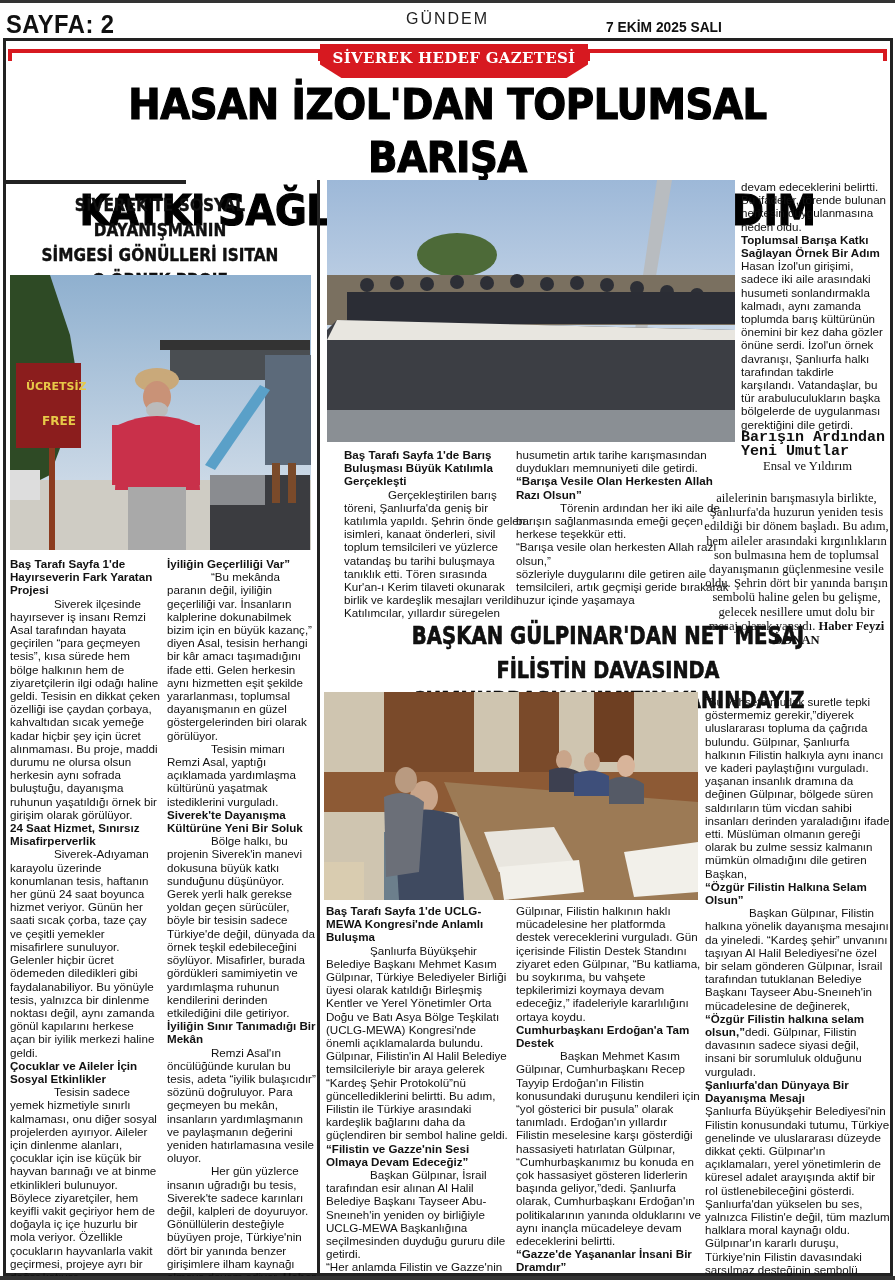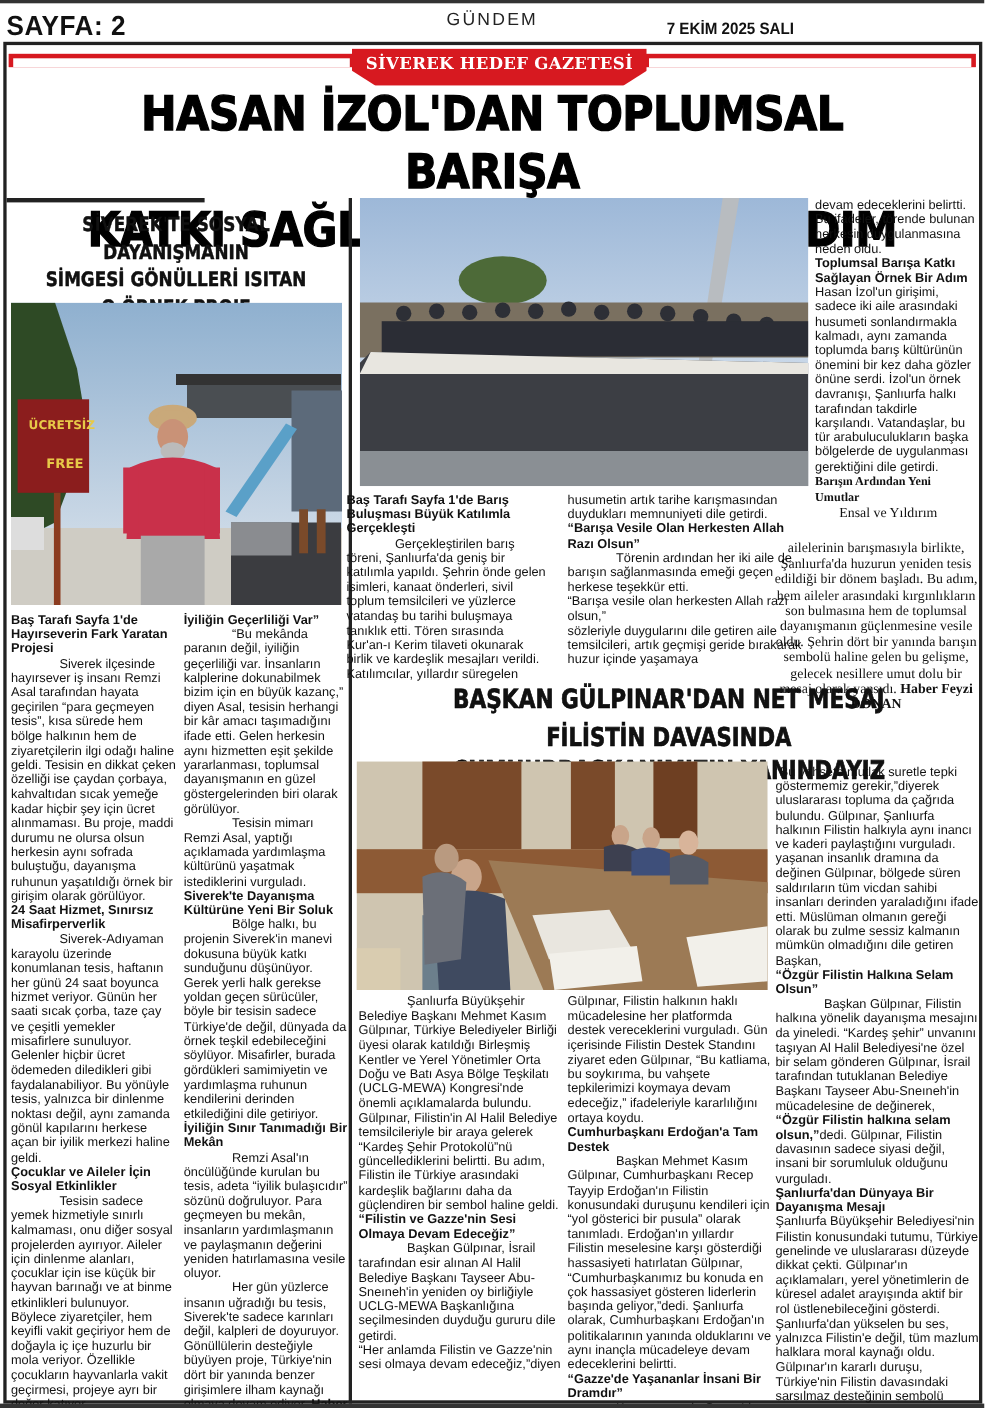--- a/index.html
+++ b/index.html
@@ -17,21 +17,21 @@
 .headline{position:absolute;left:8px;top:78px;width:879px;text-align:center;font-family:"DejaVu Sans",sans-serif;font-weight:900;font-size:43px;line-height:53px;letter-spacing:-0.5px;transform:scaleX(0.9);transform-origin:center;color:#000;-webkit-text-stroke:1.2px #000}
 .leftbox{position:absolute;left:6px;top:180px;width:314px;height:1096px;border-right:3px solid #222}
 .leftbox .topbar{position:absolute;left:0;top:0;width:180px;height:4px;background:#222}
 .subhead{position:absolute;left:10px;top:192px;width:300px;text-align:center;font-family:"DejaVu Sans",sans-serif;font-weight:bold;font-size:18px;line-height:25px;transform:scaleX(0.85);-webkit-text-stroke:0.4px #000}
 .photo{position:absolute;overflow:hidden}
 .col{position:absolute;font-size:11.6px;line-height:13.2px}
 .col p{margin:0}
 .col .h{font-weight:bold}
 .col .ind{text-indent:44px}
 .col .serif{font-family:"Liberation Serif",serif;font-size:12.6px;line-height:14.2px}
-.col .serifh{font-family:Liberation Serif, serif;font-weight:bold;font-size:11px;line-height:14.2px}
+.col .serifh{font-family:Liberation Mono, monospace;font-weight:bold;font-size:15px;line-height:14.2px}
 .head2{position:absolute;left:326px;width:564px;text-align:center;font-family:"DejaVu Sans",sans-serif;font-weight:900;font-size:24px;transform:scaleX(0.82);-webkit-text-stroke:0.6px #000}
 .botline{position:absolute;left:0;bottom:0;width:895px;height:4px;background:#333}
 </style>
 </head>
 <body>
 
 <div class="topline"></div>
 
 <div class="hdr">
   <div class="pg">SAYFA: 2</div>
@@ -147,21 +147,21 @@
         <circle cx="340" cy="112" r="7"></circle>
         <circle cx="370" cy="115" r="7"></circle>
     </g>
     <rect x="20" y="112" width="388" height="32" fill="#2b2d35"></rect>
     <path d="M10 140 L408 150 L408 262 L0 262 L0 150Z" fill="#3c3e44"></path>
     <path d="M10 140 L408 150 L408 160 L0 160Z" fill="#e8e6e0"></path>
     <rect x="0" y="230" width="408" height="32" fill="#8a8f94"></rect>
   </svg>
 </div>
 
-<div class="col" style="left:315px;top:448px;width:183px">
+<div class="col" style="left:344px;top:448px;width:183px">
   <p class="h">Baş Tarafı Sayfa 1'de Barış Buluşması Büyük Katılımla Gerçekleşti</p>
   <p class="ind">Gerçekleştirilen barış töreni, Şanlıurfa'da geniş bir katılımla yapıldı. Şehrin önde gelen isimleri, kanaat önderleri, sivil toplum temsilcileri ve yüzlerce vatandaş bu tarihi buluşmaya tanıklık etti. Tören sırasında Kur'an-ı Kerim tilaveti okunarak birlik ve kardeşlik mesajları verildi. Katılımcılar, yıllardır süregelen</p>
 </div>
 
 <div class="col" style="left:516px;top:448px;width:222px">
   <p>husumetin artık tarihe karışmasından duydukları memnuniyeti dile getirdi.</p>
   <p class="h">“Barışa Vesile Olan Herkesten Allah Razı Olsun”</p>
   <p class="ind">Törenin ardından her iki aile de barışın sağlanmasında emeği geçen herkese teşekkür etti.</p>
   <p>“Barışa vesile olan herkesten Allah razı olsun,”</p>
   <p>sözleriyle duygularını dile getiren aile temsilcileri, artık geçmişi geride bırakarak huzur içinde yaşamaya</p>
@@ -202,20 +202,21 @@
     <ellipse cx="240" cy="68" rx="8" ry="10" fill="#c9a58a"></ellipse>
     <path d="M225 78 Q240 72 255 80 L255 100 L225 100Z" fill="#3d4050"></path>
     <ellipse cx="268" cy="70" rx="8" ry="10" fill="#c9a58a"></ellipse>
     <path d="M250 82 Q268 74 285 84 L285 104 L250 104Z" fill="#3e4f7a"></path>
     <ellipse cx="302" cy="74" rx="9" ry="11" fill="#d8b49a"></ellipse>
     <path d="M285 88 Q302 80 320 92 L320 112 L285 112Z" fill="#555a66"></path>
   </svg>
 </div>
 
 <div class="col" style="left:326px;top:904px;width:186px">
+  <p class="h">Baş Tarafı Sayfa 1'de UCLG-MEWA Kongresi'nde Anlamlı Buluşma</p>
   <p class="ind">Şanlıurfa Büyükşehir Belediye Başkanı Mehmet Kasım Gülpınar, Türkiye Belediyeler Birliği üyesi olarak katıldığı Birleşmiş Kentler ve Yerel Yönetimler Orta Doğu ve Batı Asya Bölge Teşkilatı (UCLG-MEWA) Kongresi'nde önemli açıklamalarda bulundu. Gülpınar, Filistin'in Al Halil Belediye temsilcileriyle bir araya gelerek “Kardeş Şehir Protokolü”nü güncellediklerini belirtti. Bu adım, Filistin ile Türkiye arasındaki kardeşlik bağlarını daha da güçlendiren bir sembol haline geldi.</p>
   <p class="h">“Filistin ve Gazze'nin Sesi Olmaya Devam Edeceğiz”</p>
   <p class="ind">Başkan Gülpınar, İsrail tarafından esir alınan Al Halil Belediye Başkanı Tayseer Abu-Sneıneh'in yeniden oy birliğiyle UCLG-MEWA Başkanlığına seçilmesinden duyduğu gururu dile getirdi.</p>
   <p>“Her anlamda Filistin ve Gazze'nin sesi olmaya devam edeceğiz,”diyen</p>
 </div>
 
 <div class="col" style="left:516px;top:904px;width:186px">
   <p>Gülpınar, Filistin halkının haklı mücadelesine her platformda destek vereceklerini vurguladı. Gün içerisinde Filistin Destek Standını ziyaret eden Gülpınar, “Bu katliama, bu soykırıma, bu vahşete tepkilerimizi koymaya devam edeceğiz,” ifadeleriyle kararlılığını ortaya koydu.</p>
   <p class="h">Cumhurbaşkanı Erdoğan'a Tam Destek</p>
   <p class="ind">Başkan Mehmet Kasım Gülpınar, Cumhurbaşkanı Recep Tayyip Erdoğan'ın Filistin konusundaki duruşunu kendileri için “yol gösterici bir pusula” olarak tanımladı. Erdoğan'ın yıllardır Filistin meselesine karşı gösterdiği hassasiyeti hatırlatan Gülpınar, “Cumhurbaşkanımız bu konuda en çok hassasiyet gösteren liderlerin başında geliyor,”dedi. Şanlıurfa olarak, Cumhurbaşkanı Erdoğan'ın politikalarının yanında olduklarını ve aynı inançla mücadeleye devam edeceklerini belirtti.</p>

